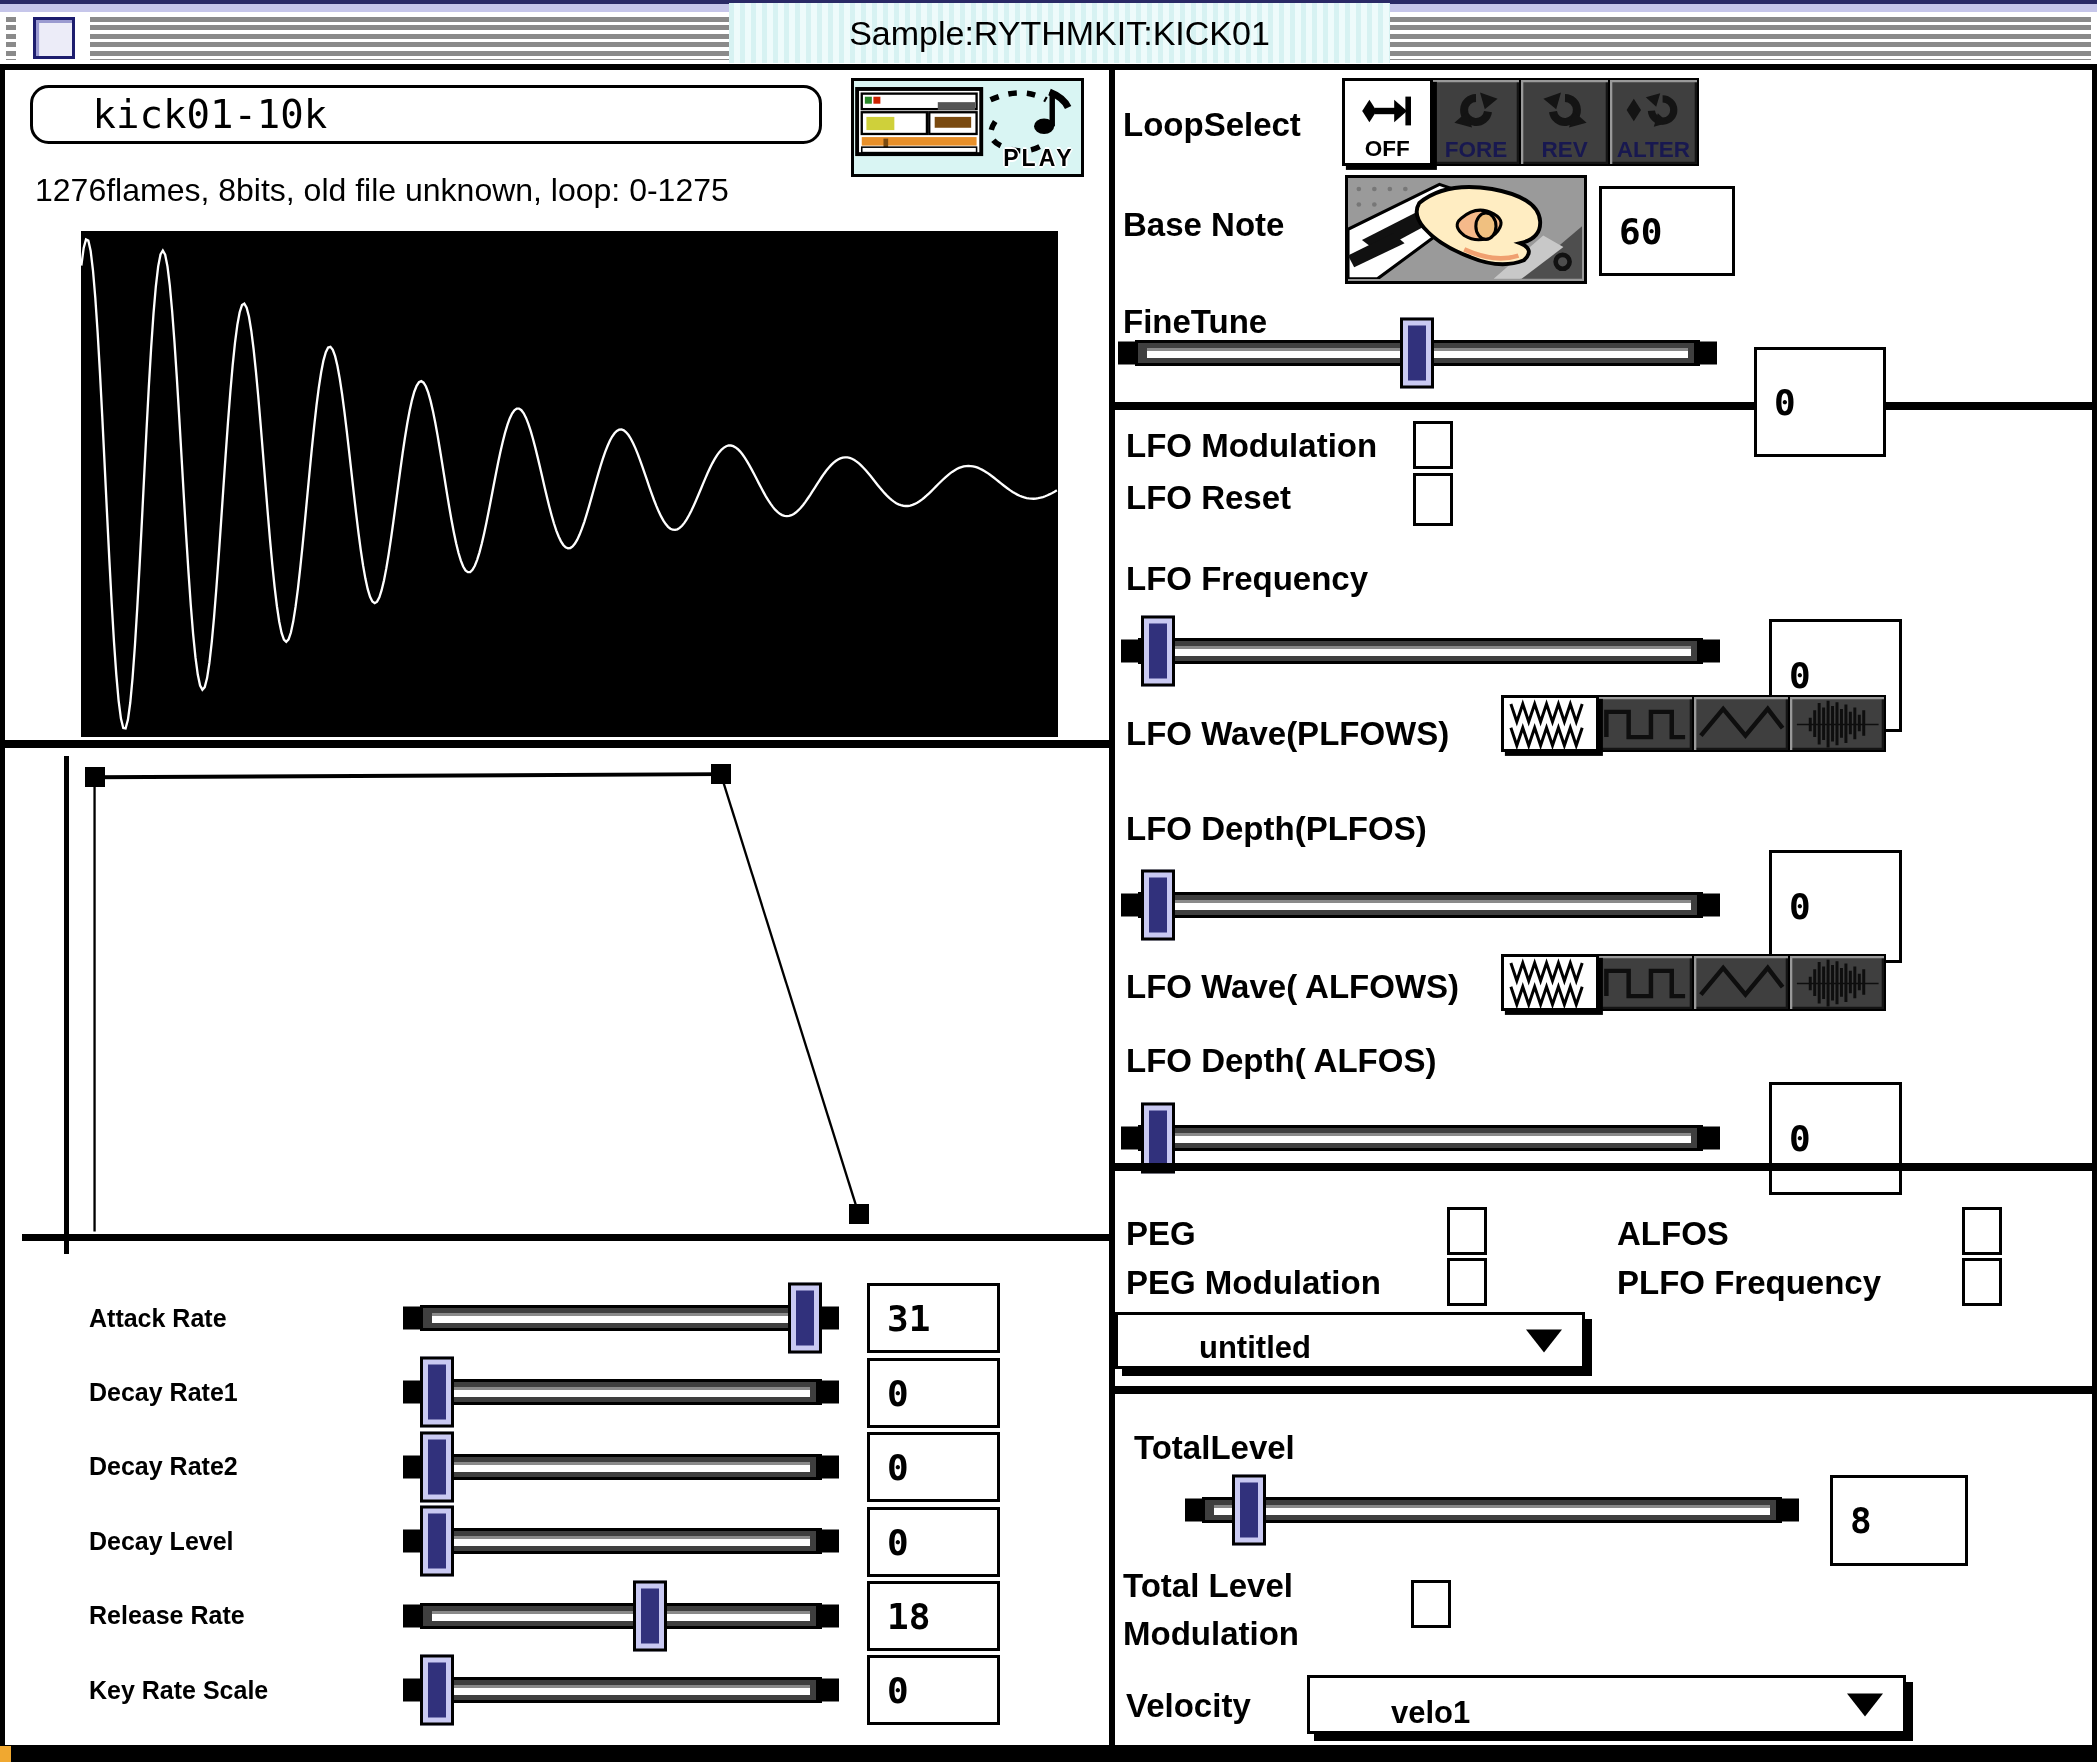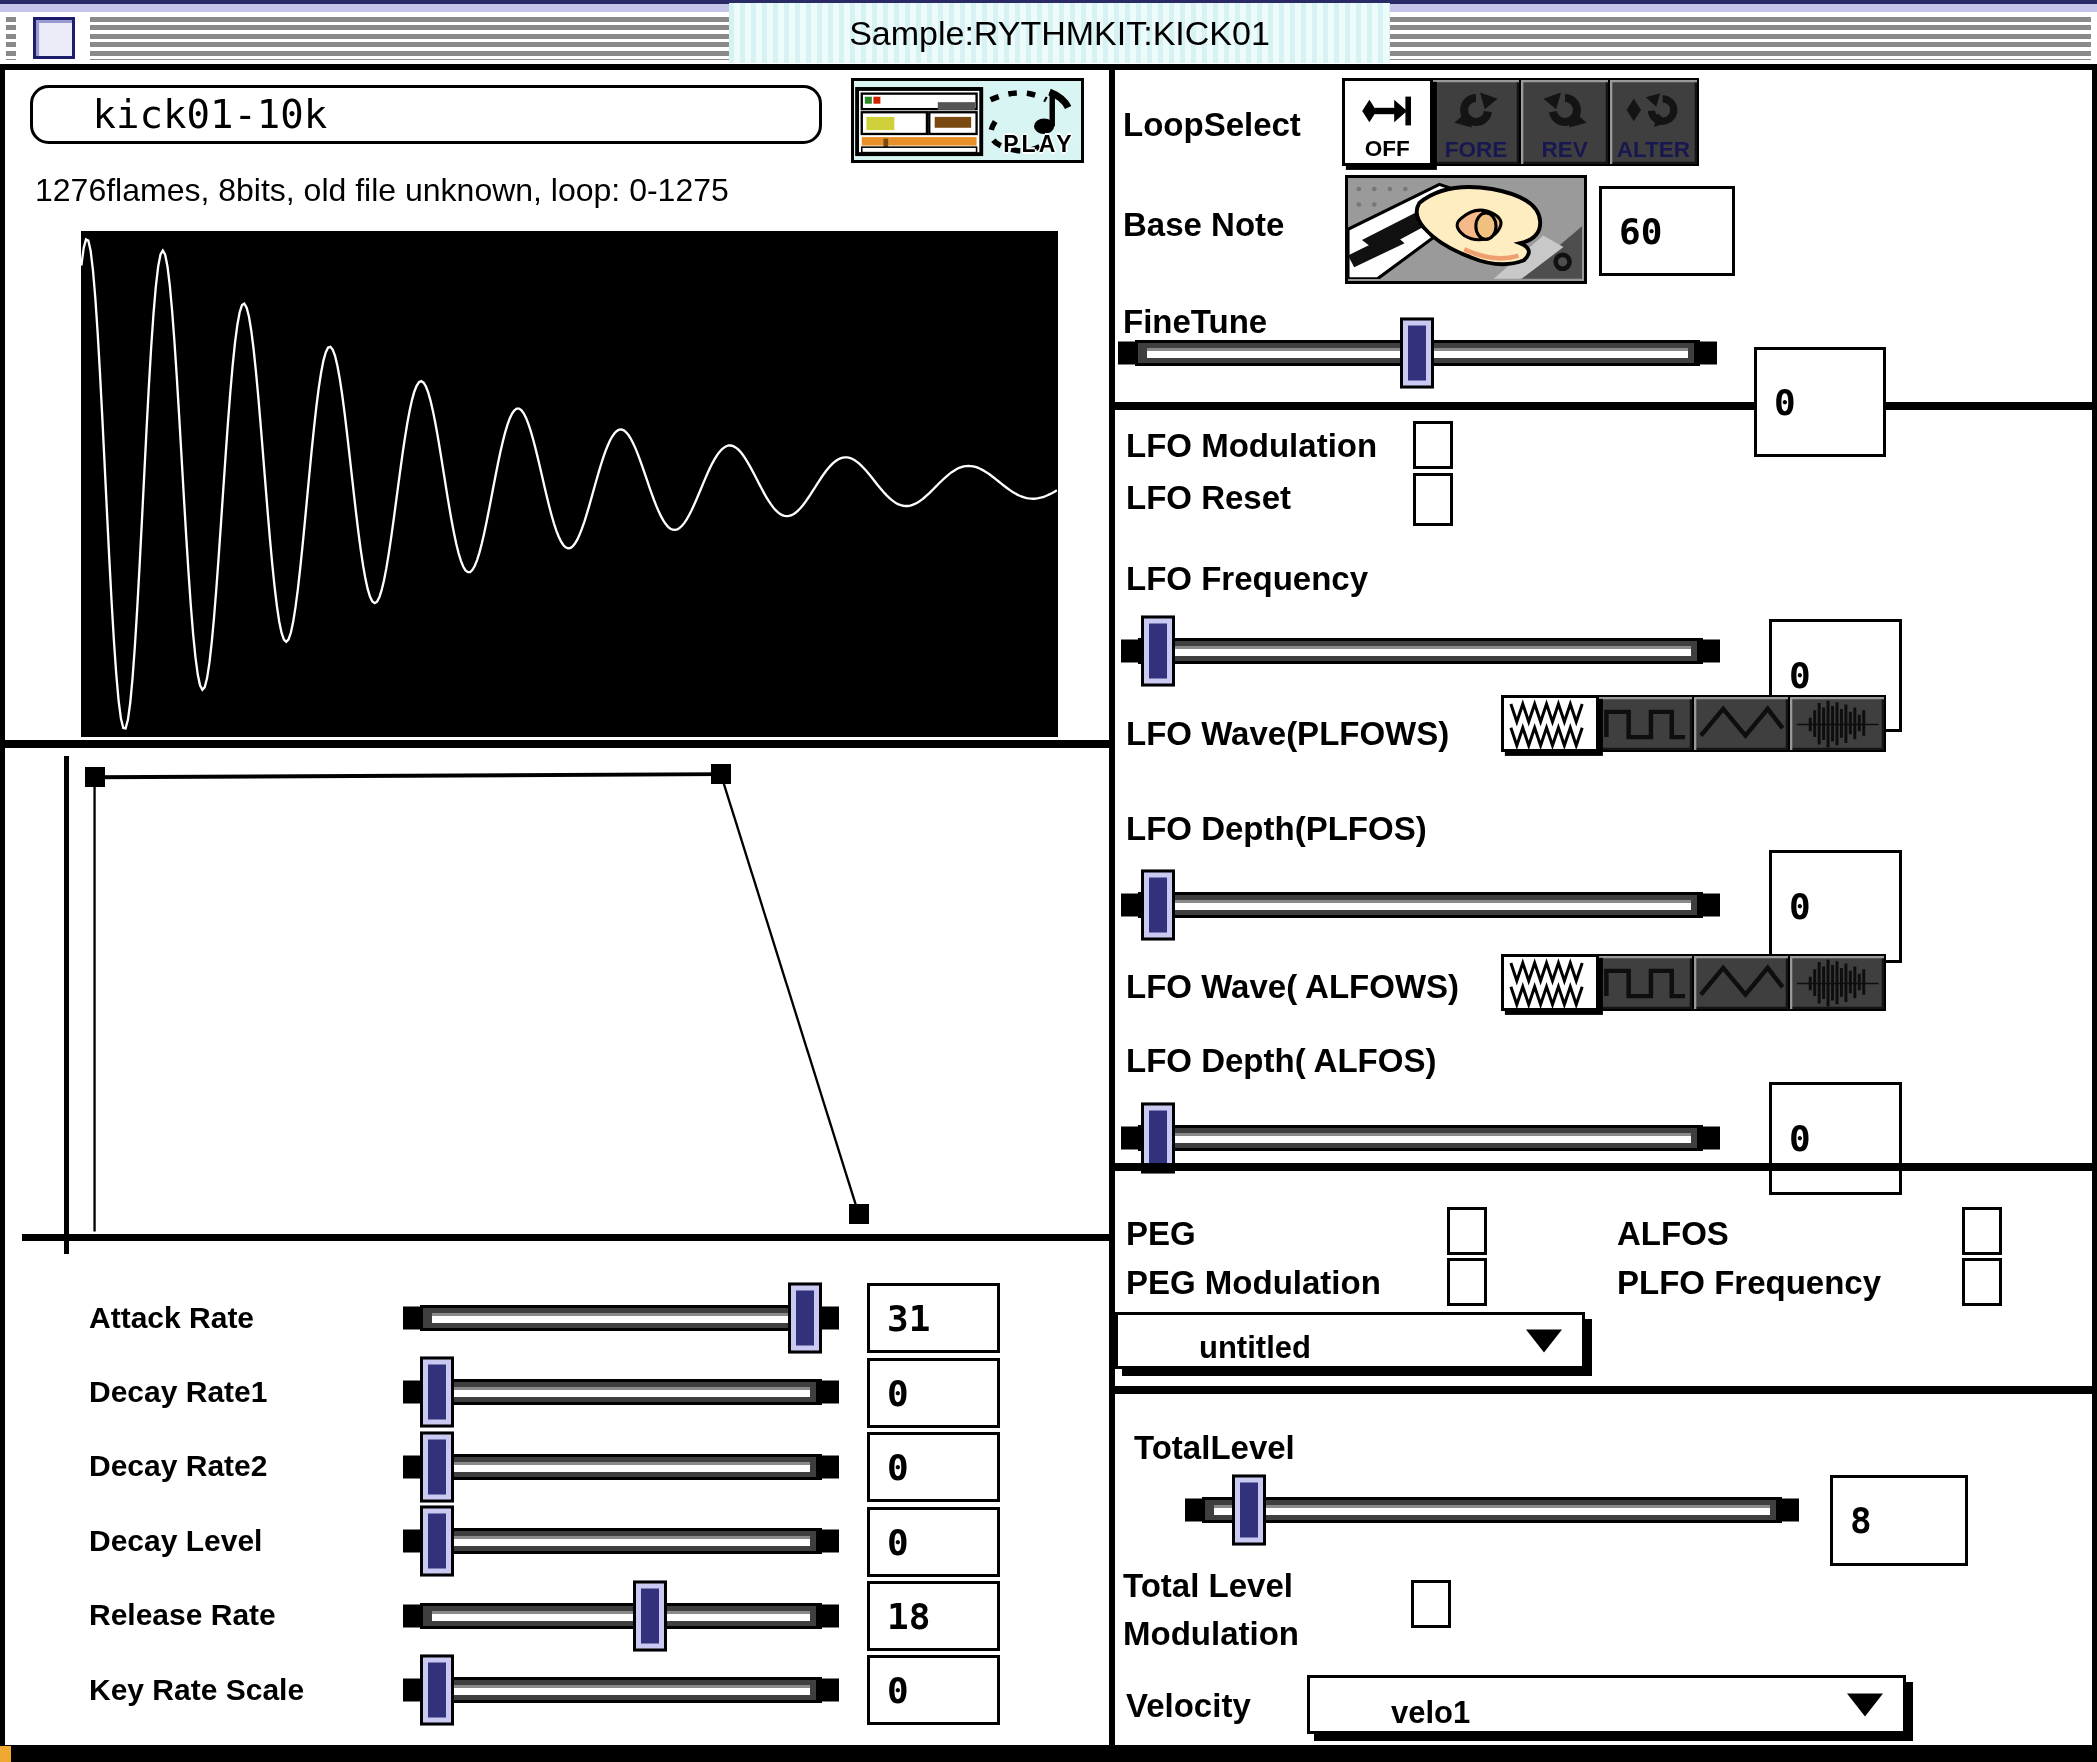--- a/index.html
+++ b/index.html
@@ -57,31 +57,31 @@
   .loopbtn .glyph{position:absolute;top:6.2px;left:0;right:0;height:48px;display:flex;
     align-items:center;justify-content:center;}
   .loopbtn .cap{font-weight:700;font-size:22.5px;line-height:29.5px;}
   .loopbtn.dark .cap{color:#181850;}
   .wavegrp{position:absolute;display:flex;}
   .wavebtn{width:98px;height:57px;position:relative;margin-left:-2.3px;}
   
   .namefield{position:absolute;left:29.5px;top:85px;width:792px;height:59px;background:#fff;
     border:3.1px solid #000;border-radius:18.6px;display:flex;align-items:center;padding-left:60px;
     font-family:"DejaVu Sans Mono",monospace;font-size:39px;}
-  .playbtn{position:absolute;left:851px;top:78px;width:233px;height:85px;background:#d9f5f3;
+  .playbtn{position:absolute;left:851px;top:78px;width:233px;height:99px;background:#d9f5f3;
     border:3.9px solid #000;}
   .play-cap{position:absolute;right:6.2px;bottom:1.6px;font-weight:700;font-size:23px;letter-spacing:3.1px;
     color:#000;text-shadow:-1.6px 0 #fff,1.6px 0 #fff,0 -1.6px #fff,0 1.6px #fff;}
   .infoline{position:absolute;left:35px;top:172px;font-size:32px;}
   .wavebox{position:absolute;left:81px;top:231px;width:977px;height:506px;background:#000;}
   .axis-v{position:absolute;left:64px;top:756px;width:5.4px;height:498px;background:#000;}
   .axis-h{position:absolute;left:22px;top:1234px;width:1087px;height:7px;background:#000;}
   .env-handle{position:absolute;width:20px;height:20px;background:#000;}
   #env-svg{position:absolute;left:0;top:729px;pointer-events:none;}
-  .adsr-label{position:absolute;left:89px;font-weight:700;font-size:30px;line-height:36px;white-space:nowrap;}
+  .adsr-label{position:absolute;left:89px;font-weight:700;font-size:25px;line-height:36px;white-space:nowrap;}
 </style>
 </head>
 <body>
 
 <div class="window">
 
   <div class="titlebar">
     <div class="tb-topband"></div>
     <div class="tb-stripes"></div>
     <div class="closebox-bg"></div>

